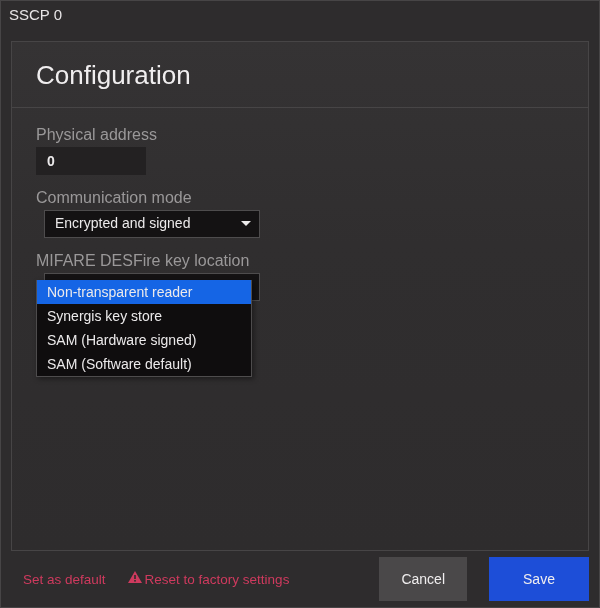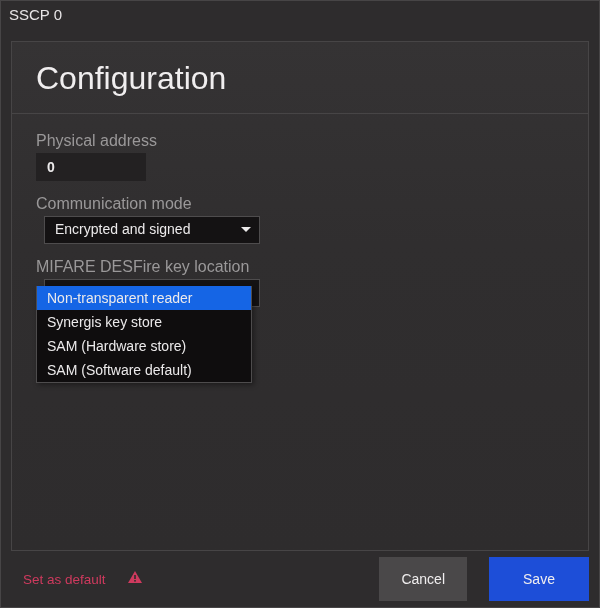--- a/index.html
+++ b/index.html
@@ -28,21 +28,21 @@
     border: 1px solid #474546;
     background: linear-gradient(#353334 0%, #302e2f 40%, #2e2c2d 100%);
     position: relative;
   }
   .panel-header {
     padding: 18px 24px 16px 24px;
     border-bottom: 1px solid #474546;
   }
   .panel-header h1 {
     font-weight: 300;
-    font-size: 32px;
+    font-size: 26px;
     color: #f0eeef;
   }
   .panel-body {
     padding: 18px 24px;
     font-size: 13px;
   }
   .field { margin-bottom: 14px; position: relative; }
   .field-label {
     font-size: 16px;
     color: #9a9899;
@@ -162,39 +162,40 @@
           <span>Non-transparent reader</span>
           <span class="chev">
             <svg width="10" height="6" viewBox="0 0 10 6">
                 <path d="M0 0 L5 5 L10 0 Z" fill="#eceaeb"></path>
               </svg>
           </span>
         </div>
         <div class="dropdown">
           <div class="option selected">Non-transparent reader</div>
           <div class="option">Synergis key store</div>
-          <div class="option">SAM (Hardware store)</div>
+          <div class="option">SAM (Hardware signed)</div>
           <div class="option">SAM (Software default)</div>
         </div>
       </div>
 
     </div>
   </div>
 
   <div class="footer">
     <span class="link">
       <span>Set as default</span>
     </span>
     <span class="link">
       <span>
         <svg width="14" height="13" viewBox="0 0 14 13">
           <path d="M7 0 L14 12 L0 12 Z" fill="#cf3a5e"></path>
           <rect x="6.2" y="4" width="1.6" height="4" fill="#2e2c2d"></rect>
           <rect x="6.2" y="9" width="1.6" height="1.6" fill="#2e2c2d"></rect>
         </svg>
       </span>
+      <span>Reset to factory settings</span>
     </span>
     <span class="spacer"></span>
     <button class="btn btn-cancel">Cancel</button>
     <button class="btn btn-save">Save</button>
   </div>
 
 </div>
 
 </body></html>

